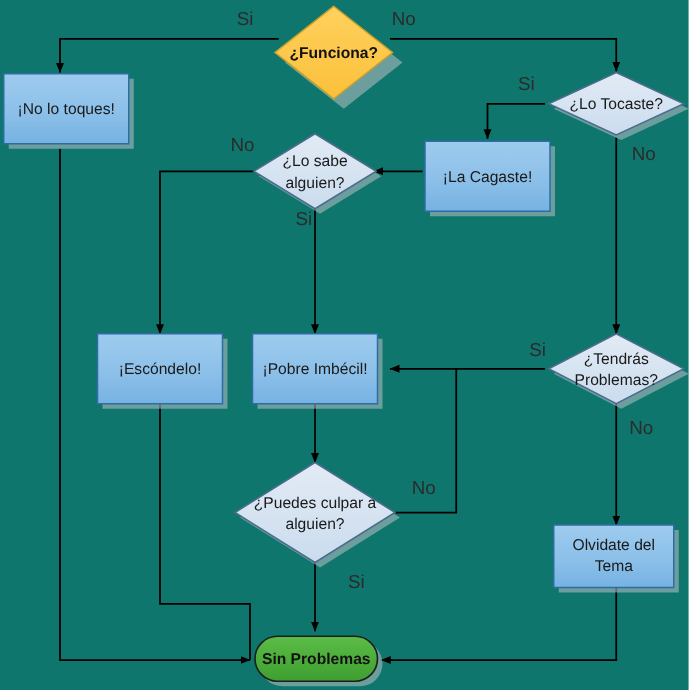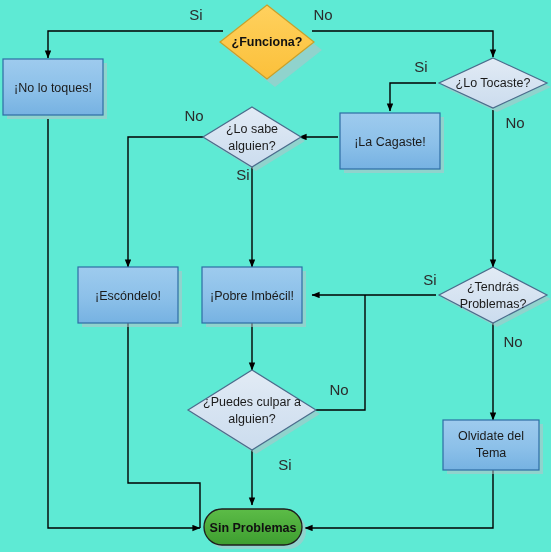--- a/index.html
+++ b/index.html
@@ -7,21 +7,21 @@
     padding: 0;
     background: #ffffff;
   }
   body {
     font-family: "Liberation Sans", sans-serif;
   }
   #flow-root {
     position: relative;
     width: 551px;
     height: 552px;
-    background: #5eead4;
+    background: #0f766e;
     overflow: hidden;
   }
   #flow-svg {
     position: absolute;
     left: 0;
     top: 0;
     width: 551px;
     height: 552px;
   }
   .edge-label {

